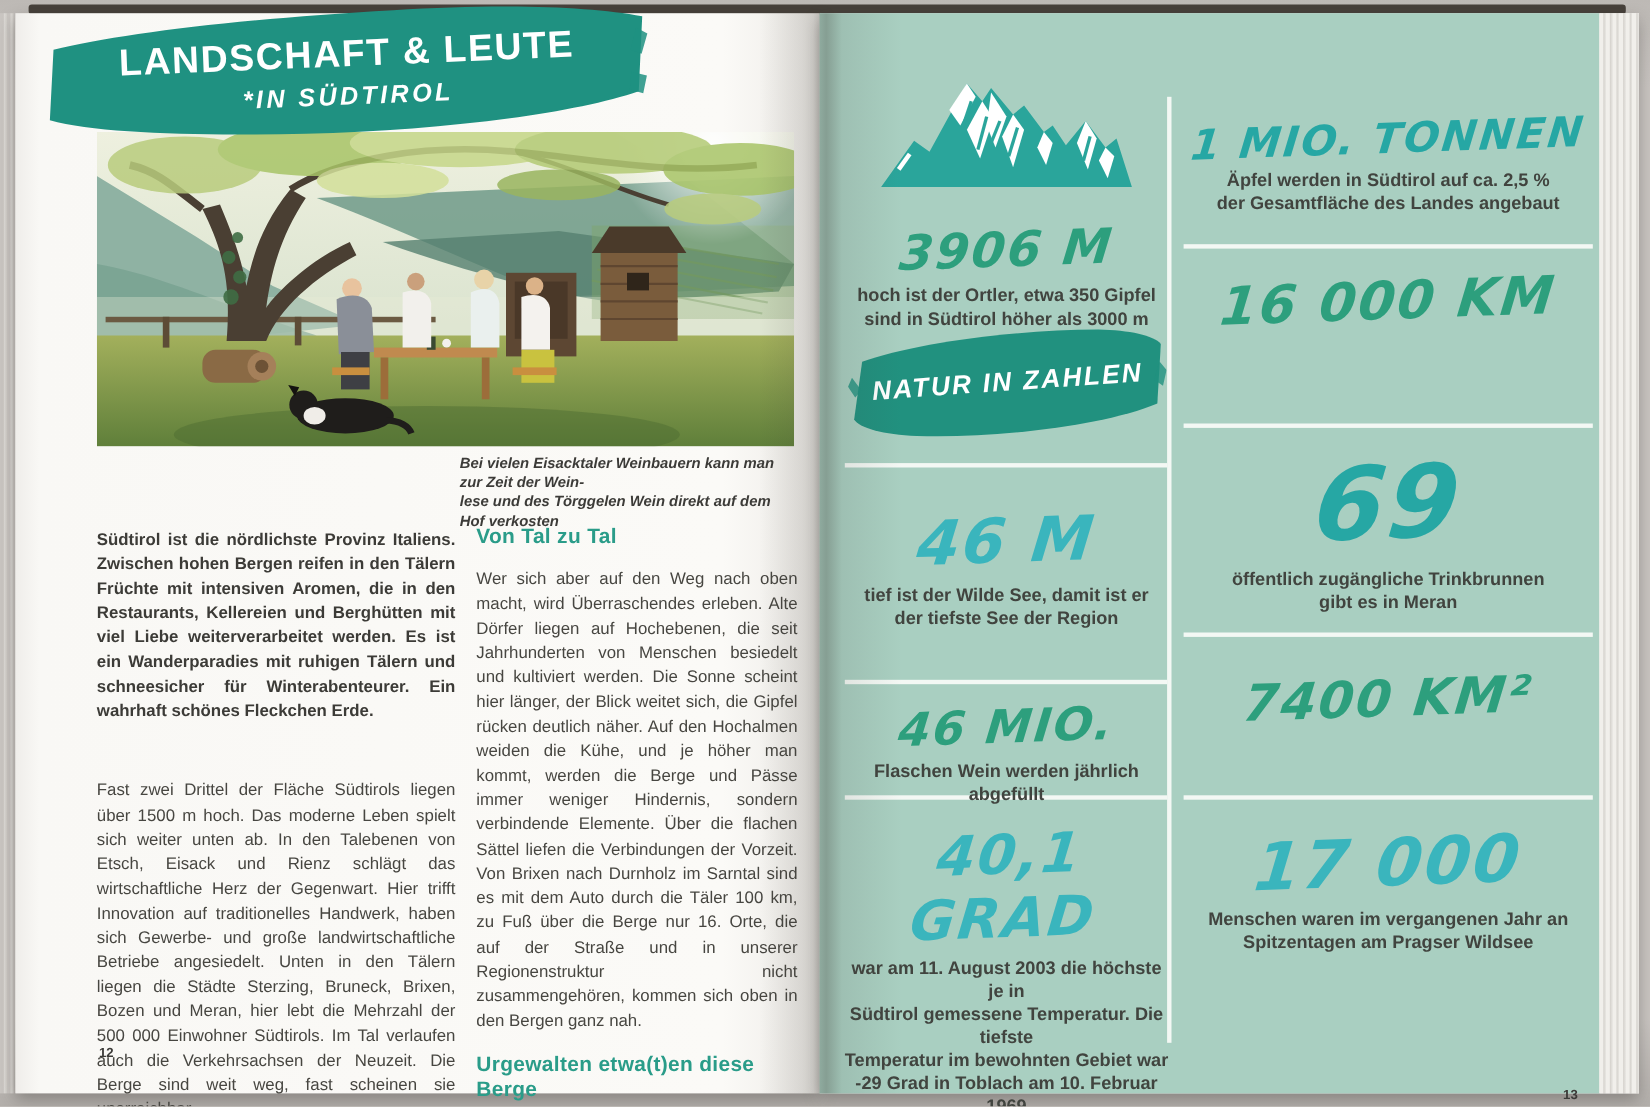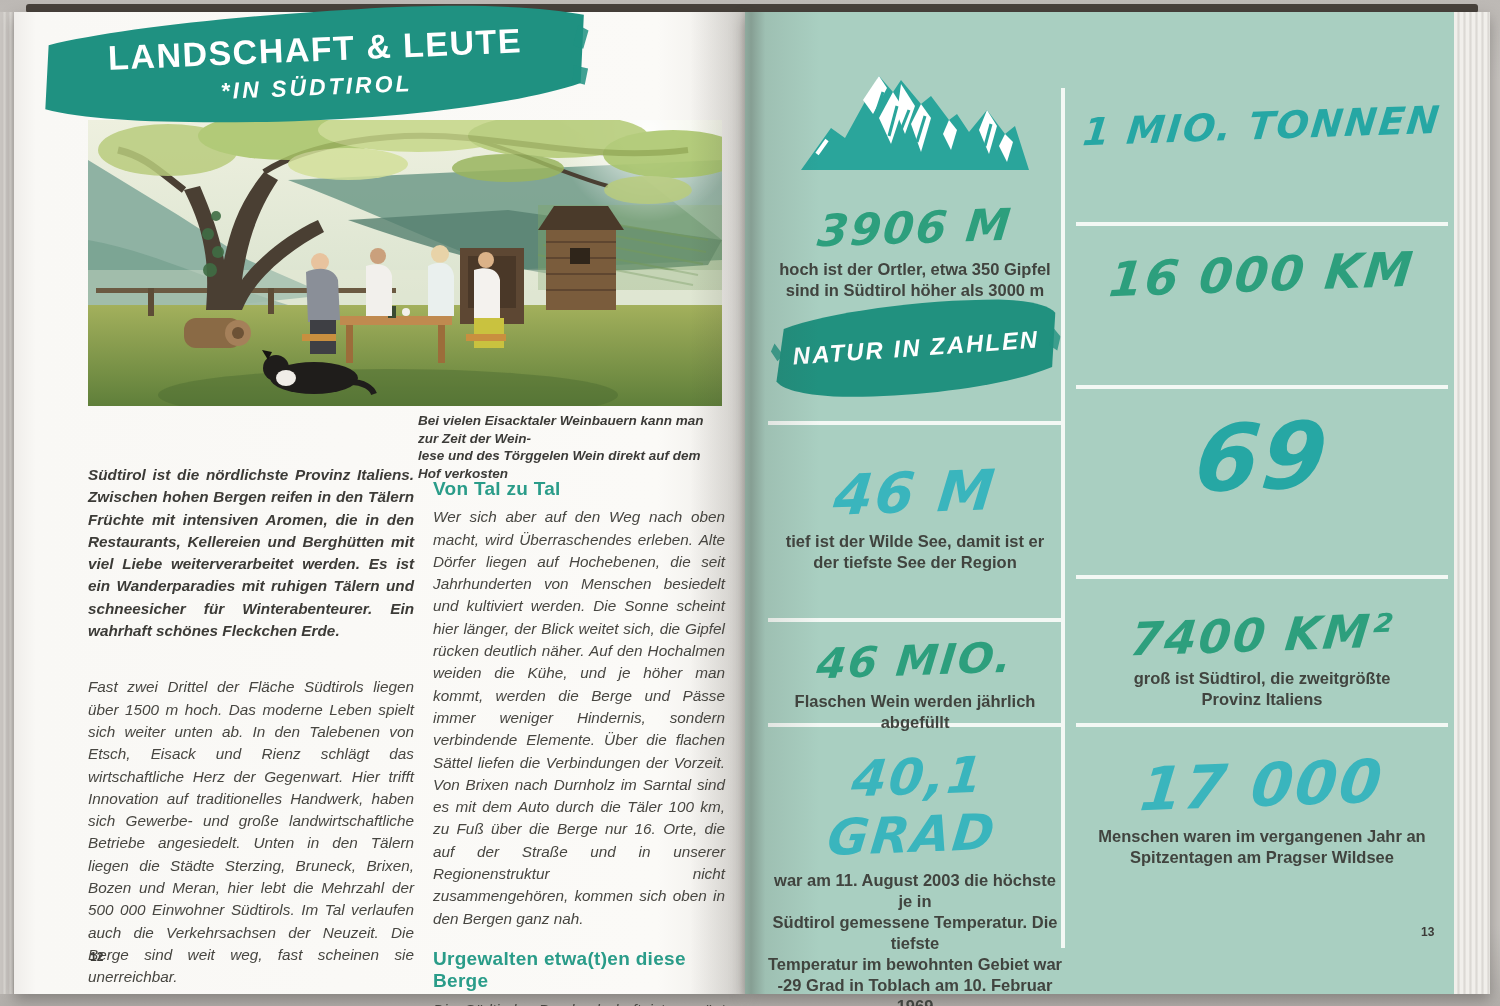--- a/index.html
+++ b/index.html
@@ -25,25 +25,25 @@
   .banner-sub{position:absolute;left:0;top:68px;width:100%;text-align:center;color:#fff;
      font-size:23px;font-weight:bold;font-style:italic;letter-spacing:3px;}
   .photo{position:absolute;left:74px;top:108px;width:634px;height:286px;overflow:hidden;z-index:10;}
   .photo-caption{position:absolute;left:404px;top:400px;width:308px;font-size:13.5px;line-height:17.5px;
      font-weight:bold;font-style:italic;color:#3c3b38;white-space:pre-line;z-index:20;}
   .col{position:absolute;color:#474641;font-size:15.3px;line-height:22.3px;}
   .col1{left:74px;width:326px;top:452px;}
   .col2{left:419px;width:292px;top:452px;}
   .intro{font-weight:bold;color:#3c3b37;text-align:justify;}
   .sec-head{color:#2a9c89;font-weight:bold;font-size:19px;letter-spacing:.3px;margin:14px 0 6px 0;}
-  .body-just{text-align:justify;margin:0 0 18px 0;font-style:italic;}
+  .body-just{text-align:justify;margin:16px 0 18px 0;}
   .h-spacer{height:16px;}
   .pagenum{position:absolute;font-size:12px;font-weight:bold;color:#3c3b38;z-index:35;}
   .pn-left{left:76px;top:938px;}
-  .pn-right{left:676px;top:913px;}
+  .pn-right{left:676px;top:976px;}
 
   
   .vline{position:absolute;left:316px;top:76px;width:4px;height:860px;background:rgba(250,252,249,.92);z-index:5;}
   .hline{position:absolute;height:4px;background:rgba(250,252,249,.92);z-index:5;}
   .hl-l1{left:23px;top:409px;width:293px;}
   .hl-l2{left:23px;top:606px;width:293px;}
   .hl-l3{left:23px;top:711px;width:293px;}
   .hl-r1{left:331px;top:210px;width:372px;}
   .hl-r2{left:331px;top:373px;width:372px;}
   .hl-r3{left:331px;top:563px;width:372px;}
@@ -278,31 +278,33 @@
     <div class="stat sl s4">
       <div class="stat-value c-cyan">40,1 GRAD</div>
       <div class="stat-caption">war am 11. August 2003 die höchste je in
 Südtirol gemessene Temperatur. Die tiefste
 Temperatur im bewohnten Gebiet war
 -29 Grad in Toblach am 10. Februar 1969</div>
     </div>
 
     <div class="stat sr r1">
       <div class="stat-value c-teal">1 MIO. TONNEN</div>
+      <div class="stat-caption">Äpfel werden in Südtirol auf ca. 2,5 %
+der Gesamtfläche des Landes angebaut</div>
     </div>
     <div class="stat sr r2">
       <div class="stat-value c-green">16 000 KM</div>
     </div>
     <div class="stat sr r3">
       <div class="stat-value c-teal">69</div>
+      <div class="stat-caption">öffentlich zugängliche Trinkbrunnen
+gibt es in Meran</div>
     </div>
     <div class="stat sr r4">
       <div class="stat-value c-green">7400 KM²</div>
-      <div class="stat-caption">groß ist Südtirol, die zweitgrößte
-Provinz Italiens</div>
     </div>
     <div class="stat sr r5">
       <div class="stat-value c-cyan">17 000</div>
       <div class="stat-caption">Menschen waren im vergangenen Jahr an
 Spitzentagen am Pragser Wildsee</div>
     </div>
 
     <div class="pagenum pn-right">13</div>
   </div>
 

